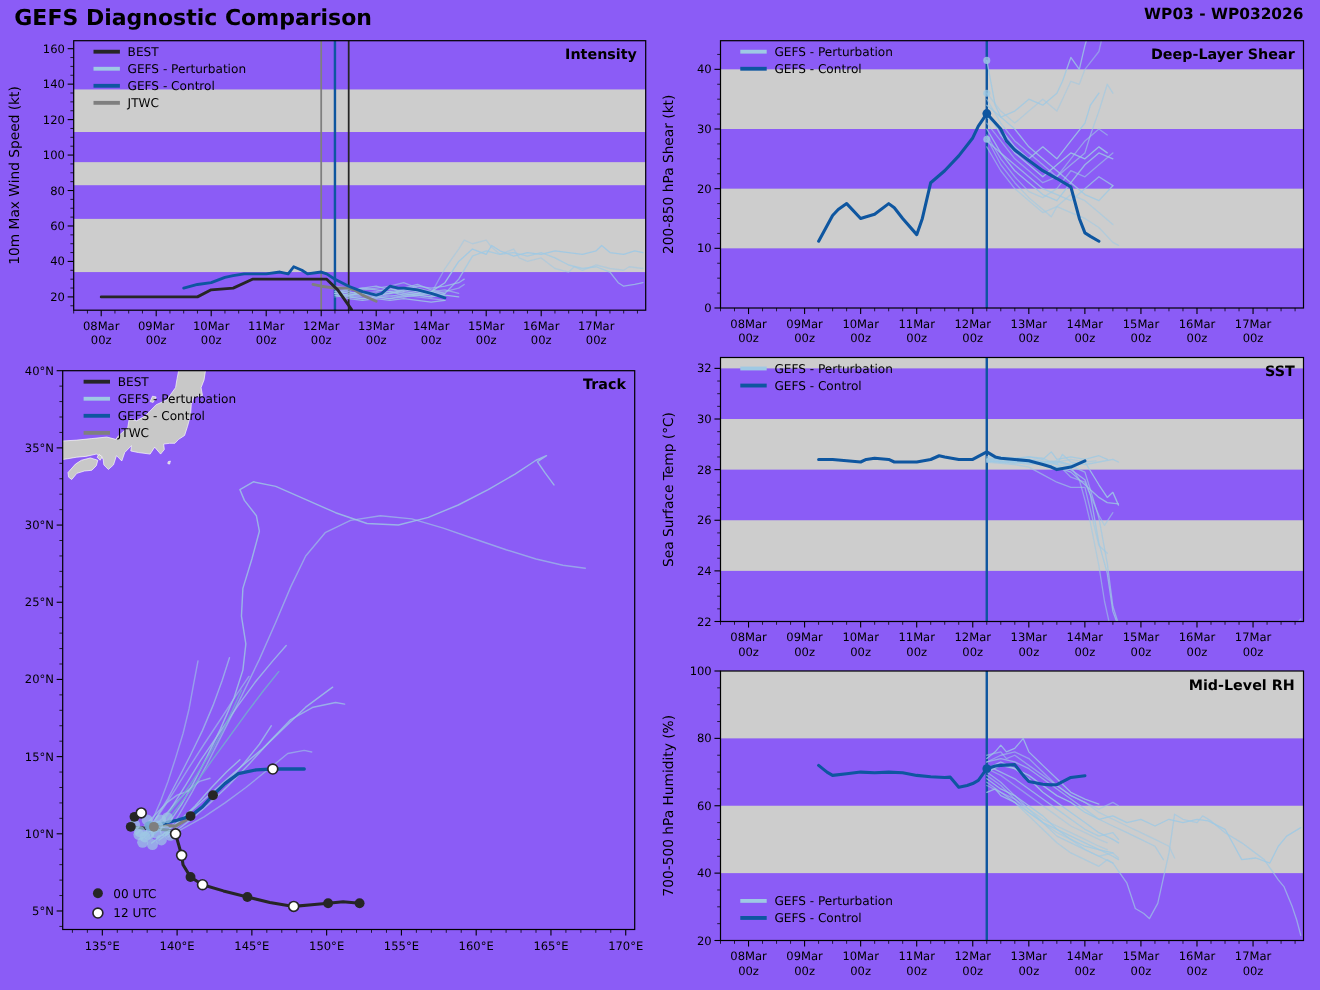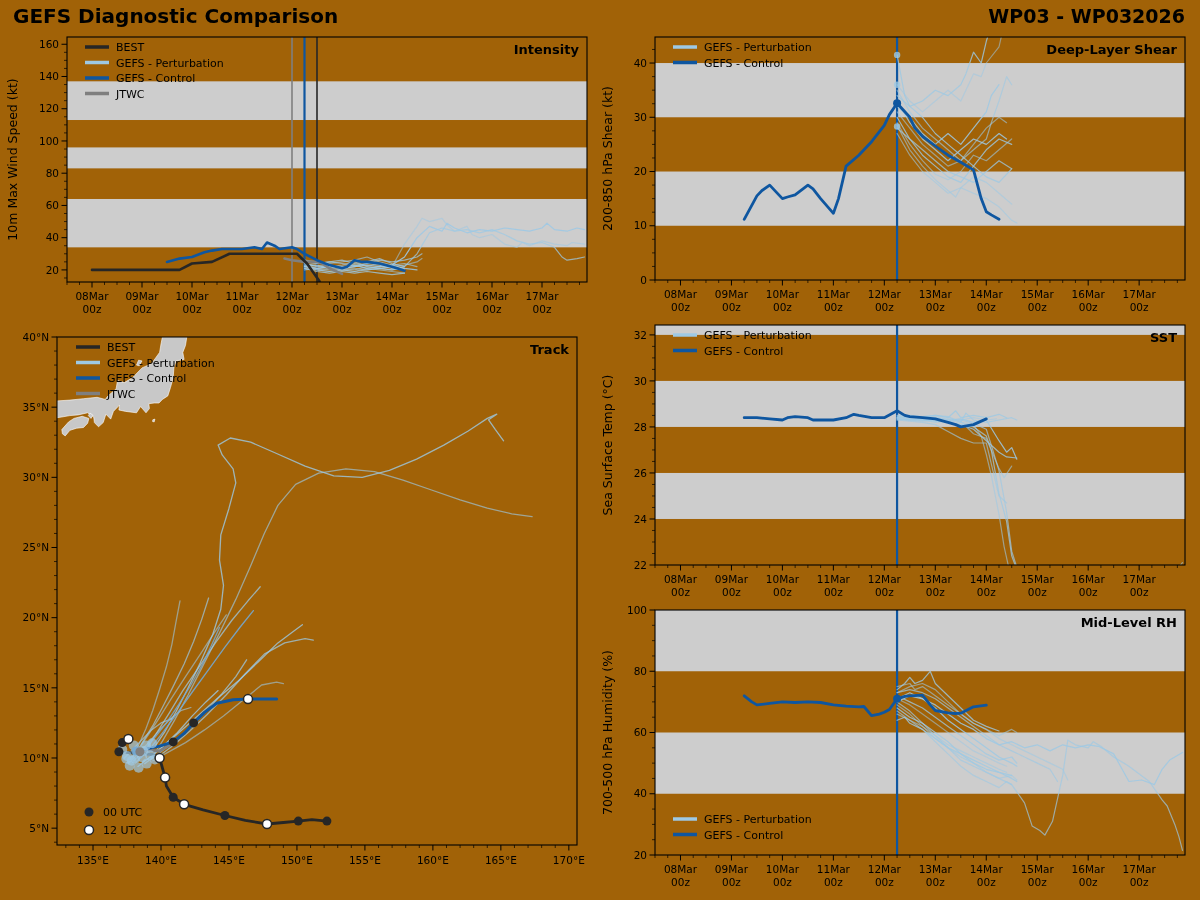--- a/index.html
+++ b/index.html
@@ -1,19 +1,19 @@
 <!DOCTYPE html>
 <html><head>
 <meta charset="utf-8">
 <style>
   html,body{margin:0;padding:0;background:#fff;}
-  .page{position:relative;width:1200px;height:900px;background:#a16207;overflow:hidden;
+  .page{position:relative;width:1200px;height:900px;background:#8b5cf6;overflow:hidden;
         font-family:"DejaVu Sans","Liberation Sans",sans-serif;}
   .hdr-left{position:absolute;left:13px;top:4px;font-size:20px;font-weight:bold;color:#000;}
-  .hdr-right{position:absolute;right:15px;top:5px;font-size:19px;font-weight:bold;color:#000;}
+  .hdr-right{position:absolute;right:15px;top:5px;font-size:14px;font-weight:bold;color:#000;}
   #fig{position:absolute;left:0;top:0;}
   .logos{position:absolute;left:6px;top:855px;display:flex;align-items:center;gap:4px;}
   text{fill:#000;}
 </style>
 </head>
 <body>
 <div class="page">
 
 <div class="hdr-left">GEFS Diagnostic Comparison</div>
 <div class="hdr-right">WP03 - WP032026</div>

